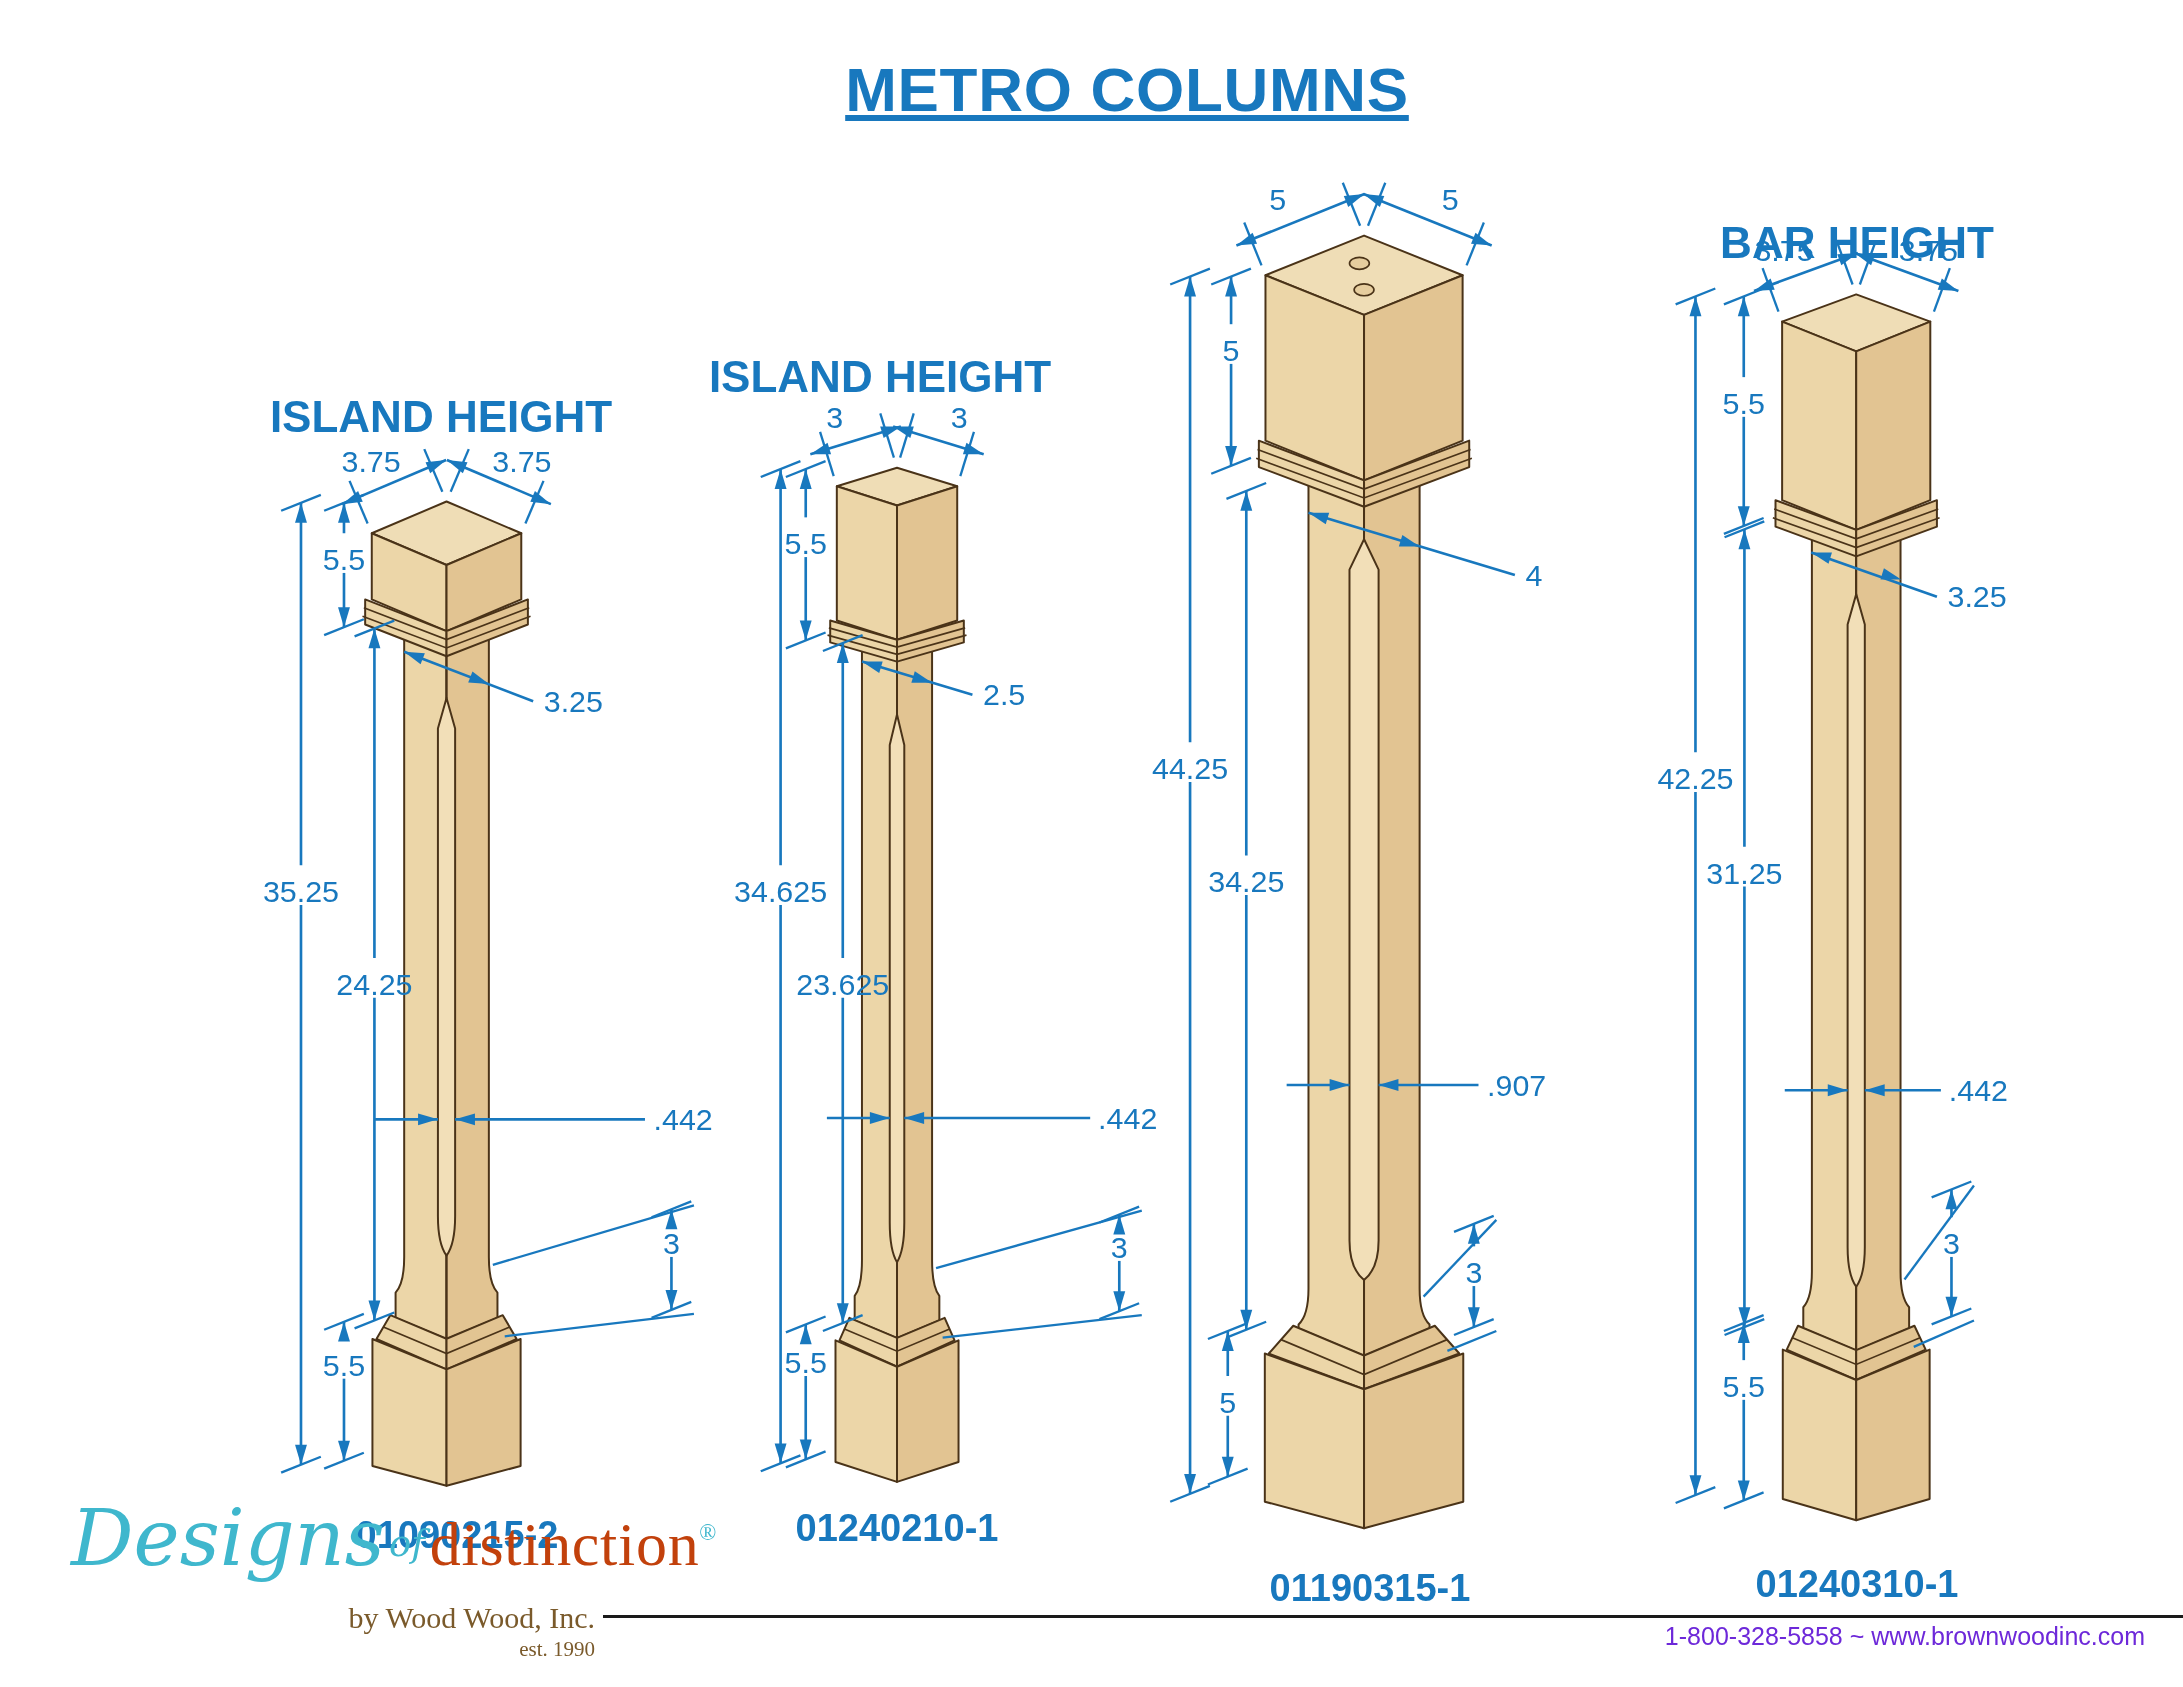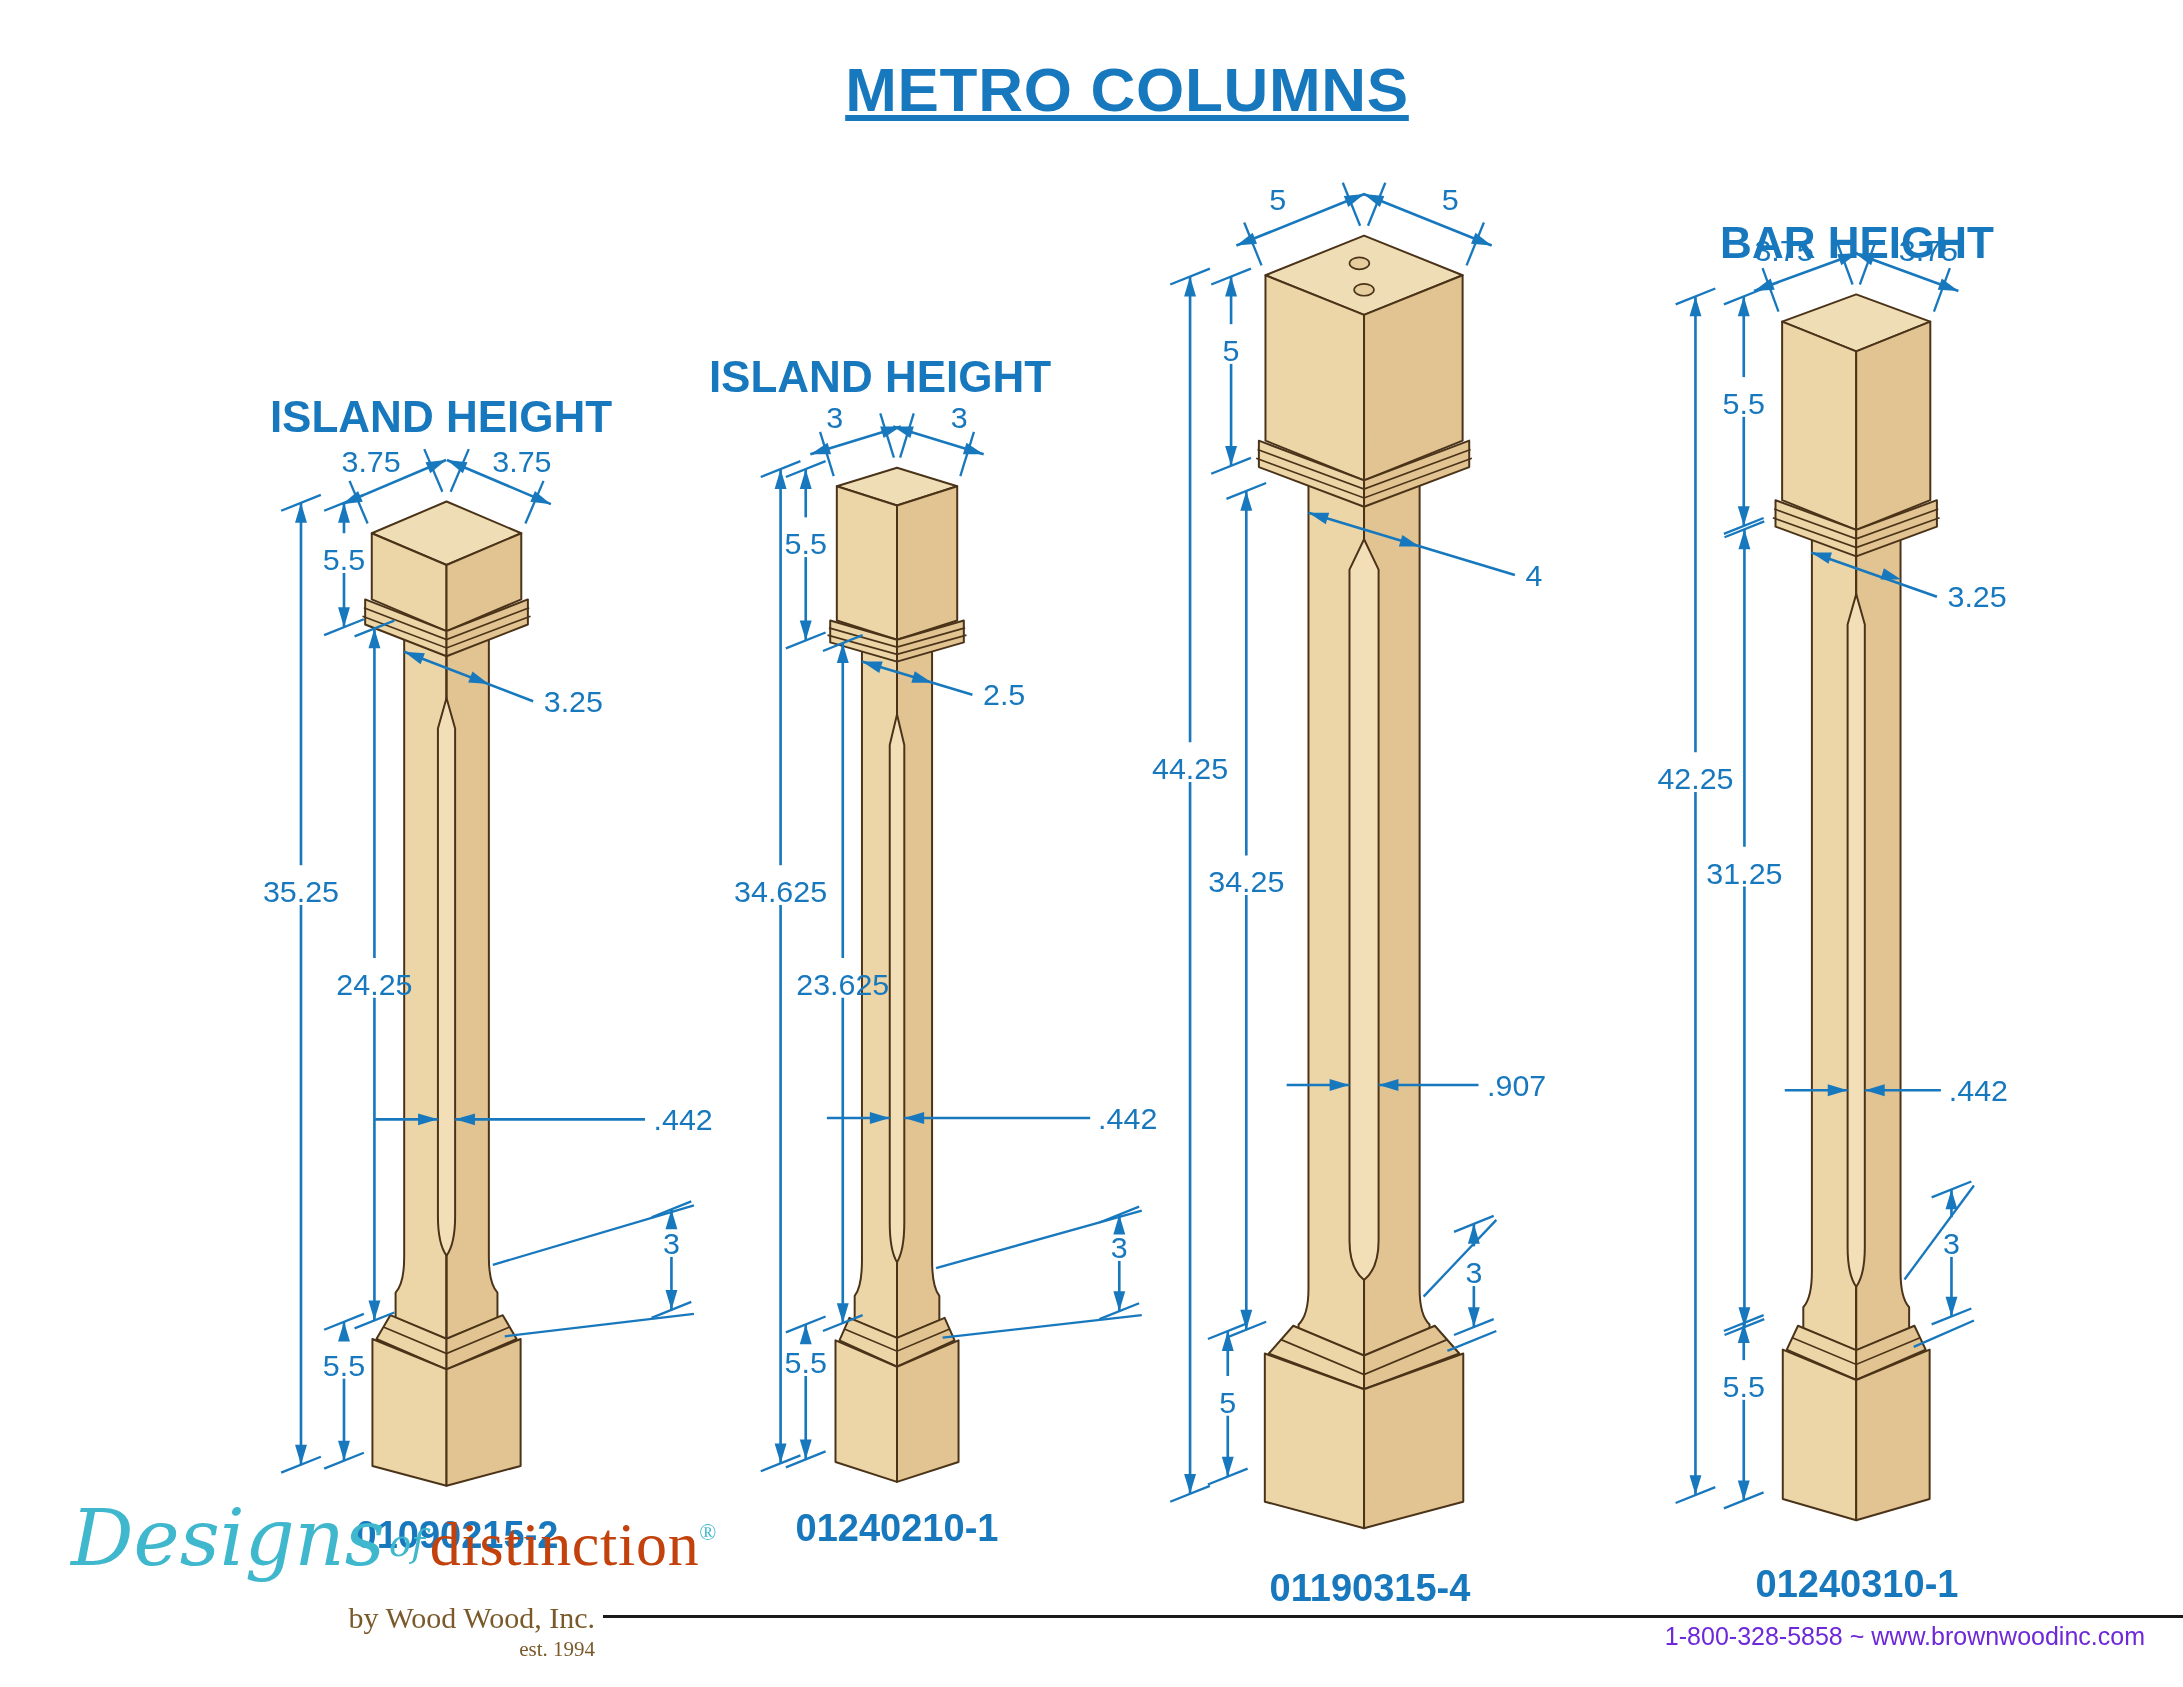--- a/index.html
+++ b/index.html
@@ -341,25 +341,25 @@
     </svg>
 
   <div class="abs ctr blue title" style="left:1127px;top:54px;text-decoration:underline;">METRO COLUMNS</div>
 
   <div class="abs ctr blue heading" style="left:441px;top:392px;">ISLAND HEIGHT</div>
   <div class="abs ctr blue heading" style="left:880px;top:352px;">ISLAND HEIGHT</div>
   <div class="abs ctr blue heading" style="left:1857px;top:218px;">BAR HEIGHT</div>
 
   <div class="abs ctr blue part" style="left:457px;top:1514px;">01090215-2</div>
   <div class="abs ctr blue part" style="left:897px;top:1507px;">01240210-1</div>
-  <div class="abs ctr blue part" style="left:1370px;top:1567px;">01190315-4</div>
+  <div class="abs ctr blue part" style="left:1370px;top:1567px;">01190315-1</div>
   <div class="abs ctr blue part" style="left:1857px;top:1563px;">01240310-1</div>
 
   <div class="abs" style="left:71px;top:1493px;">
     <span class="logo-script">Designs</span><span class="logo-of">of</span><span class="logo-serif">distinction</span><span class="logo-reg">®</span>
   </div>
   <div class="abs logo-by" style="left:284px;top:1601px;width:311px;text-align:right;">by Wood Wood, Inc.</div>
-  <div class="abs logo-est" style="left:284px;top:1637px;width:311px;text-align:right;">est. 1994</div>
+  <div class="abs logo-est" style="left:284px;top:1637px;width:311px;text-align:right;">est. 1990</div>
 
   <div class="footer-rule" style="left:603px;top:1615px;width:1580px;"></div>
   <div class="abs contact" style="right:38px;top:1622px;">1-800-328-5858 ~ www.brownwoodinc.com</div>
 </div>
 
 
 </body></html>

